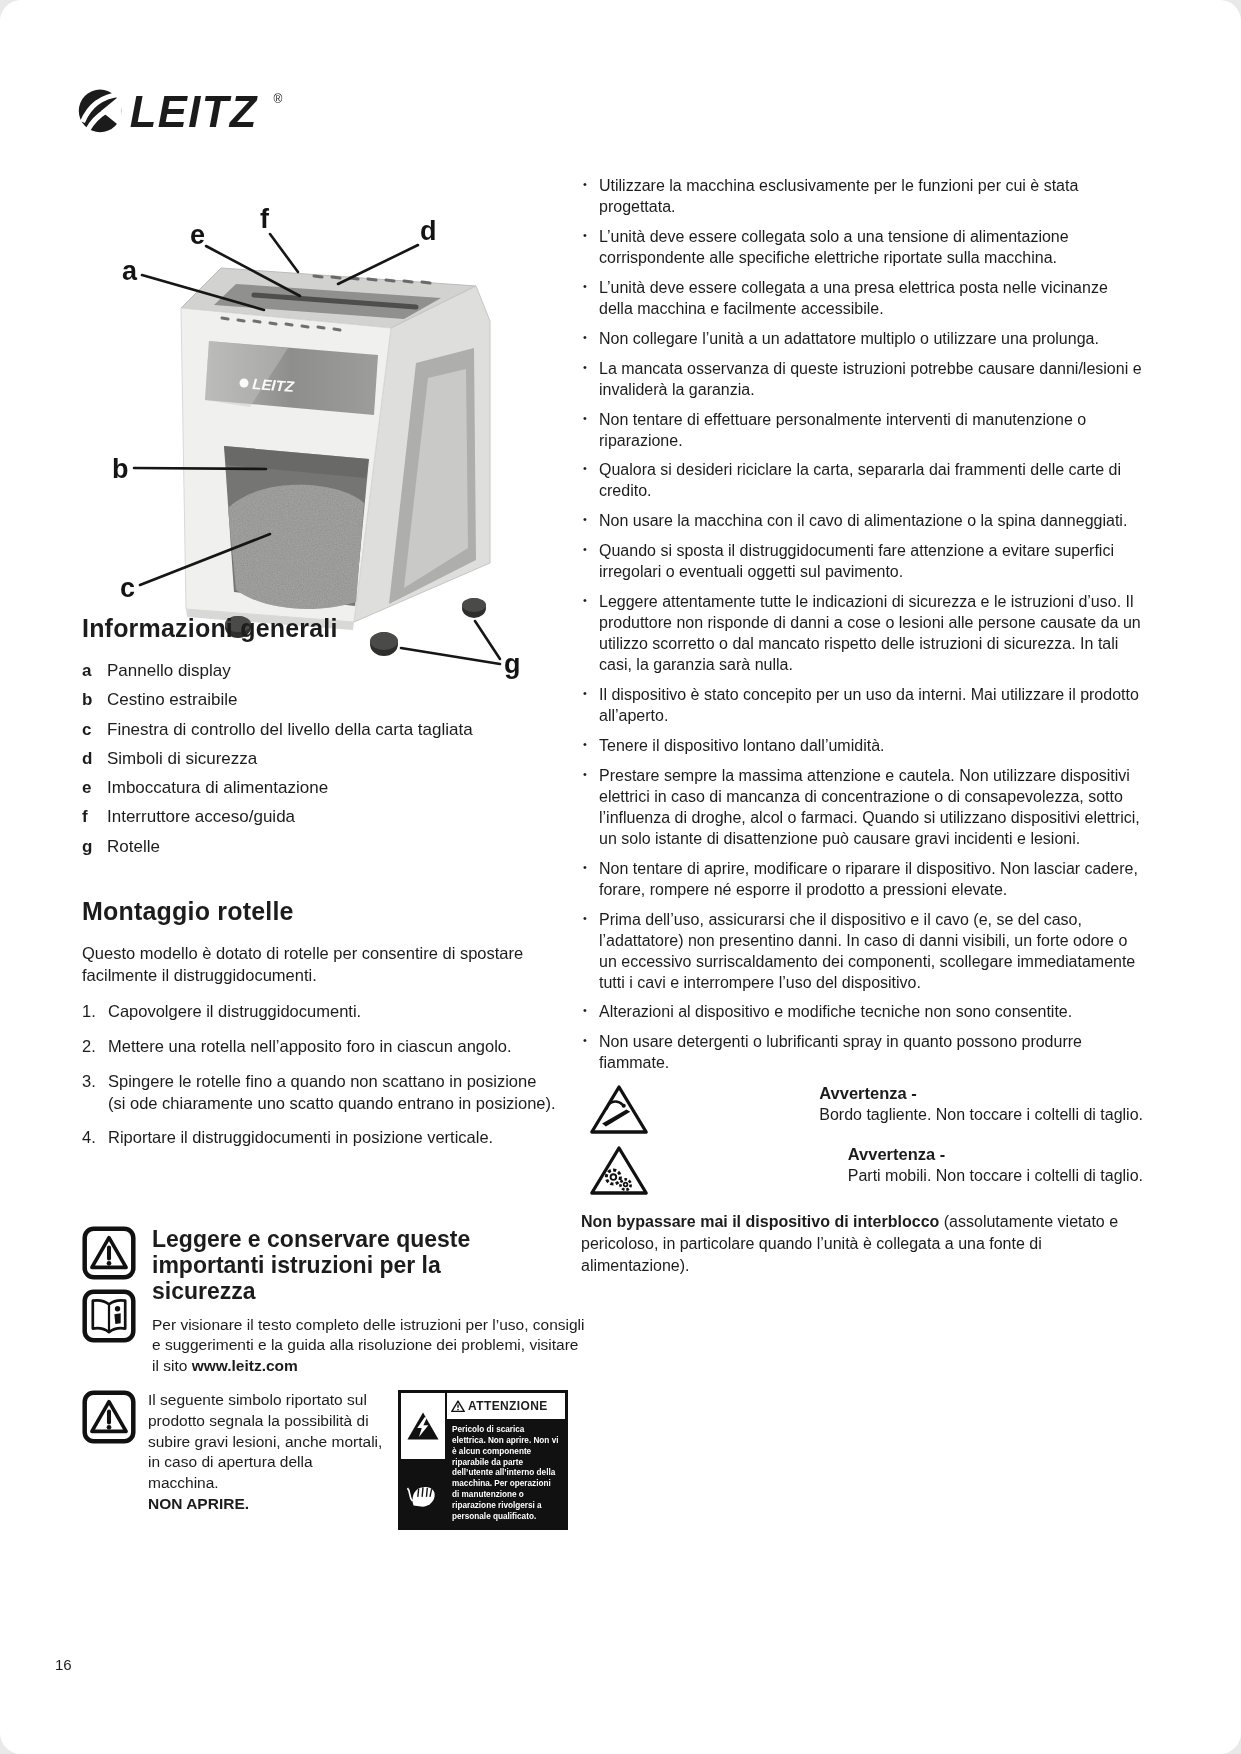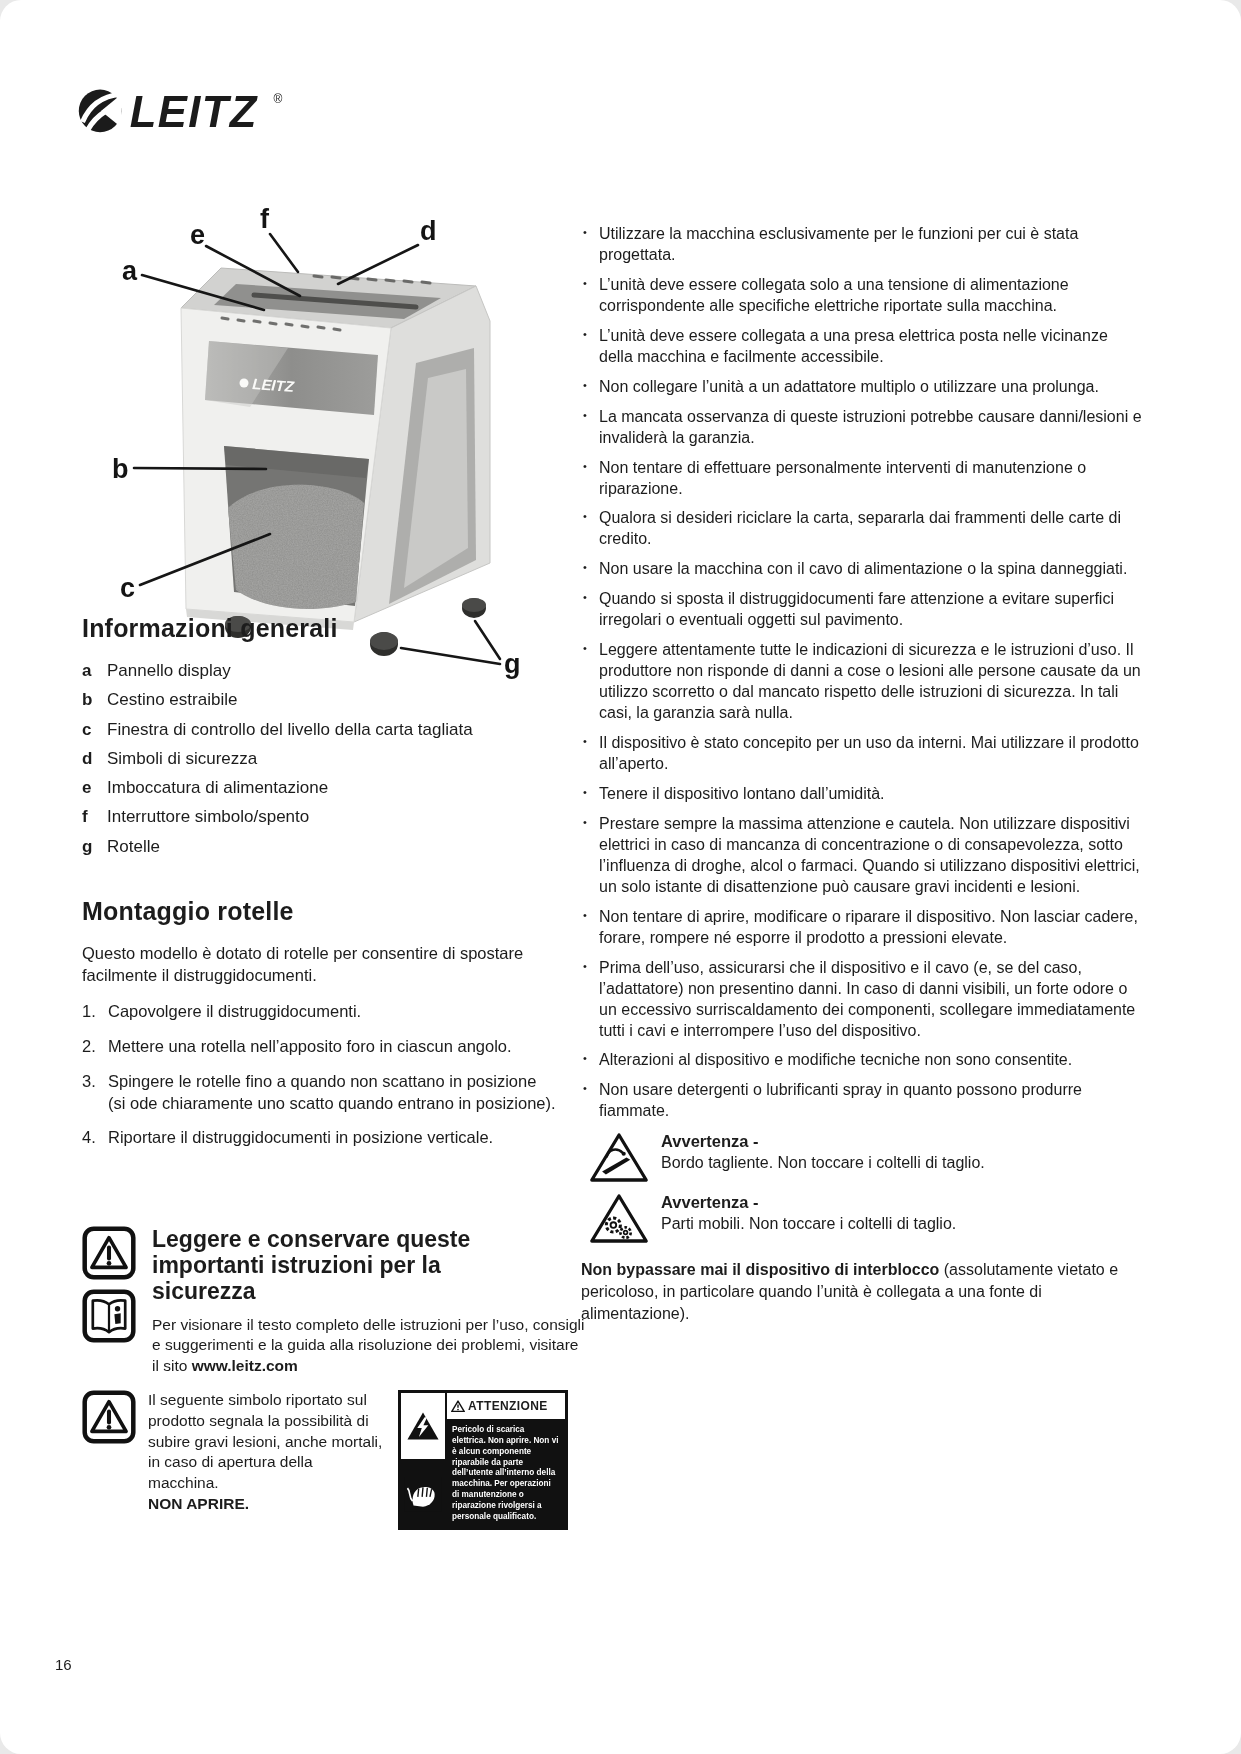--- a/index.html
+++ b/index.html
@@ -41,25 +41,25 @@
   .att-left { width:46px; display:flex; flex-direction:column; border-right:2px solid #111; }
   .att-cell-top { background:#fff; flex:1; display:flex; align-items:center; justify-content:center; border-bottom:2px solid #111; padding:3px; }
   .att-cell-bot { background:#111; flex:1; display:flex; align-items:center; justify-content:center; padding:3px; }
   .att-right { flex:1; display:flex; flex-direction:column; }
   .att-header { background:#fff; display:flex; align-items:center; gap:3px; padding:6px 4px; border-bottom:2px solid #111; }
   .att-header span { font-size:12px; font-weight:700; letter-spacing:0.4px; }
   .att-body { background:#111; color:#fff; font-size:8.2px; font-weight:700; line-height:1.32; padding:4px 5px 5px 5px; }
 
   
   .right-col { position:absolute; left:581px; top:176px; width:562px; }
-  .bullets { list-style:none;margin-top:48px; }
+  .bullets { list-style:none; }
   .bullets li { position:relative; padding-left:18px; font-size:16px; line-height:1.31; margin-bottom:9px; }
   .bullets li::before { content:"•"; position:absolute; left:2px; top:1px; font-size:11px; }
   .warns { margin-top:2px; }
-  .warn { display:flex; gap:12px; align-items:flex-start; padding-left:8px; margin-bottom:8px; }
+  .warn { display:flex; gap:23px; align-items:flex-start; padding-left:8px; margin-bottom:8px;justify-content:space-between; }
   .warn-icon { width:60px; height:53px; flex-shrink:0; }
   .warn-title { font-size:16.5px; font-weight:700; line-height:1.3; }
   .warn-text { font-size:16px; line-height:1.3; }
   .interlock { margin-top:14px; font-size:16px; line-height:1.36; }
   .interlock b { font-weight:700; }
 
   .page-number { position:absolute; left:55px; top:1656px; font-size:15px; }
 </style>
 </head>
 <body>
@@ -182,21 +182,21 @@
       <div class="parts-row">
           <span class="parts-key">d</span>
           <span>Simboli di sicurezza</span>
         </div>
       <div class="parts-row">
           <span class="parts-key">e</span>
           <span>Imboccatura di alimentazione</span>
         </div>
       <div class="parts-row">
           <span class="parts-key">f</span>
-          <span>Interruttore simbolo/spento</span>
+          <span>Interruttore acceso/guida</span>
         </div>
       <div class="parts-row">
           <span class="parts-key">g</span>
           <span>Rotelle</span>
         </div>
     </div>
 
     <h2 class="h2">Montaggio rotelle</h2>
     <p class="intro">Questo modello è dotato di rotelle per consentire di spostare facilmente il distruggidocumenti.</p>
     <div class="steps">

